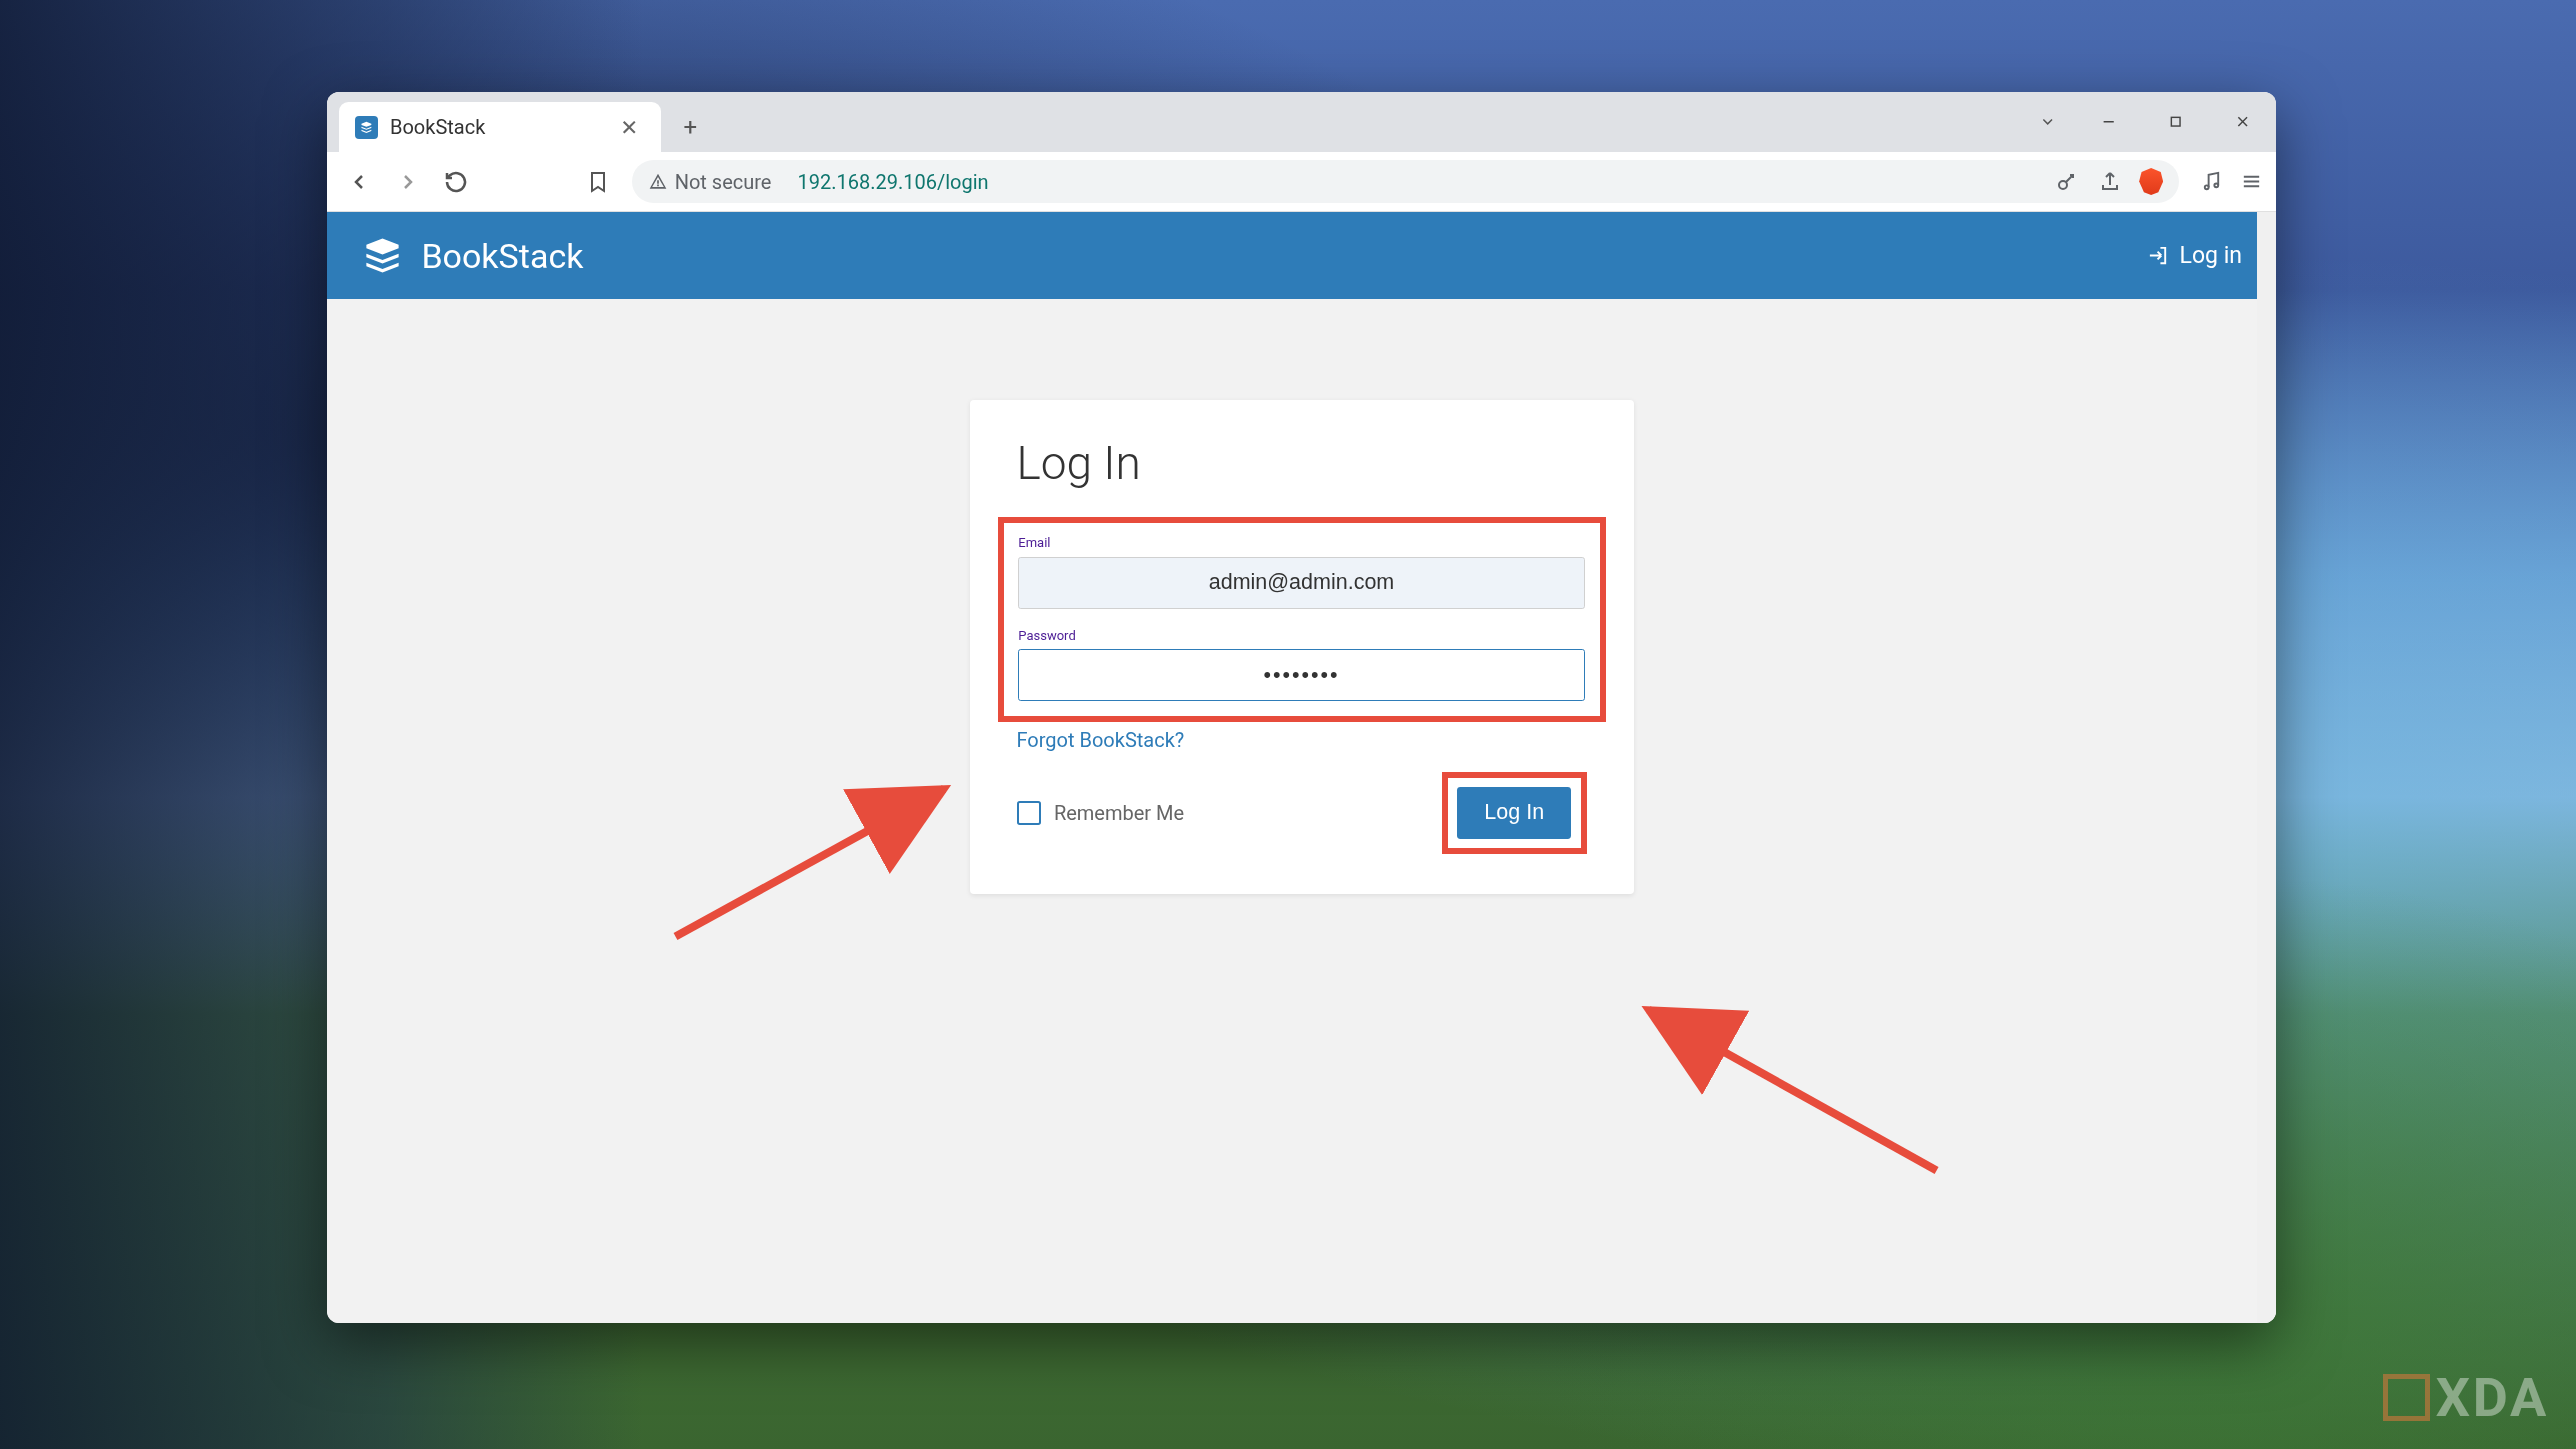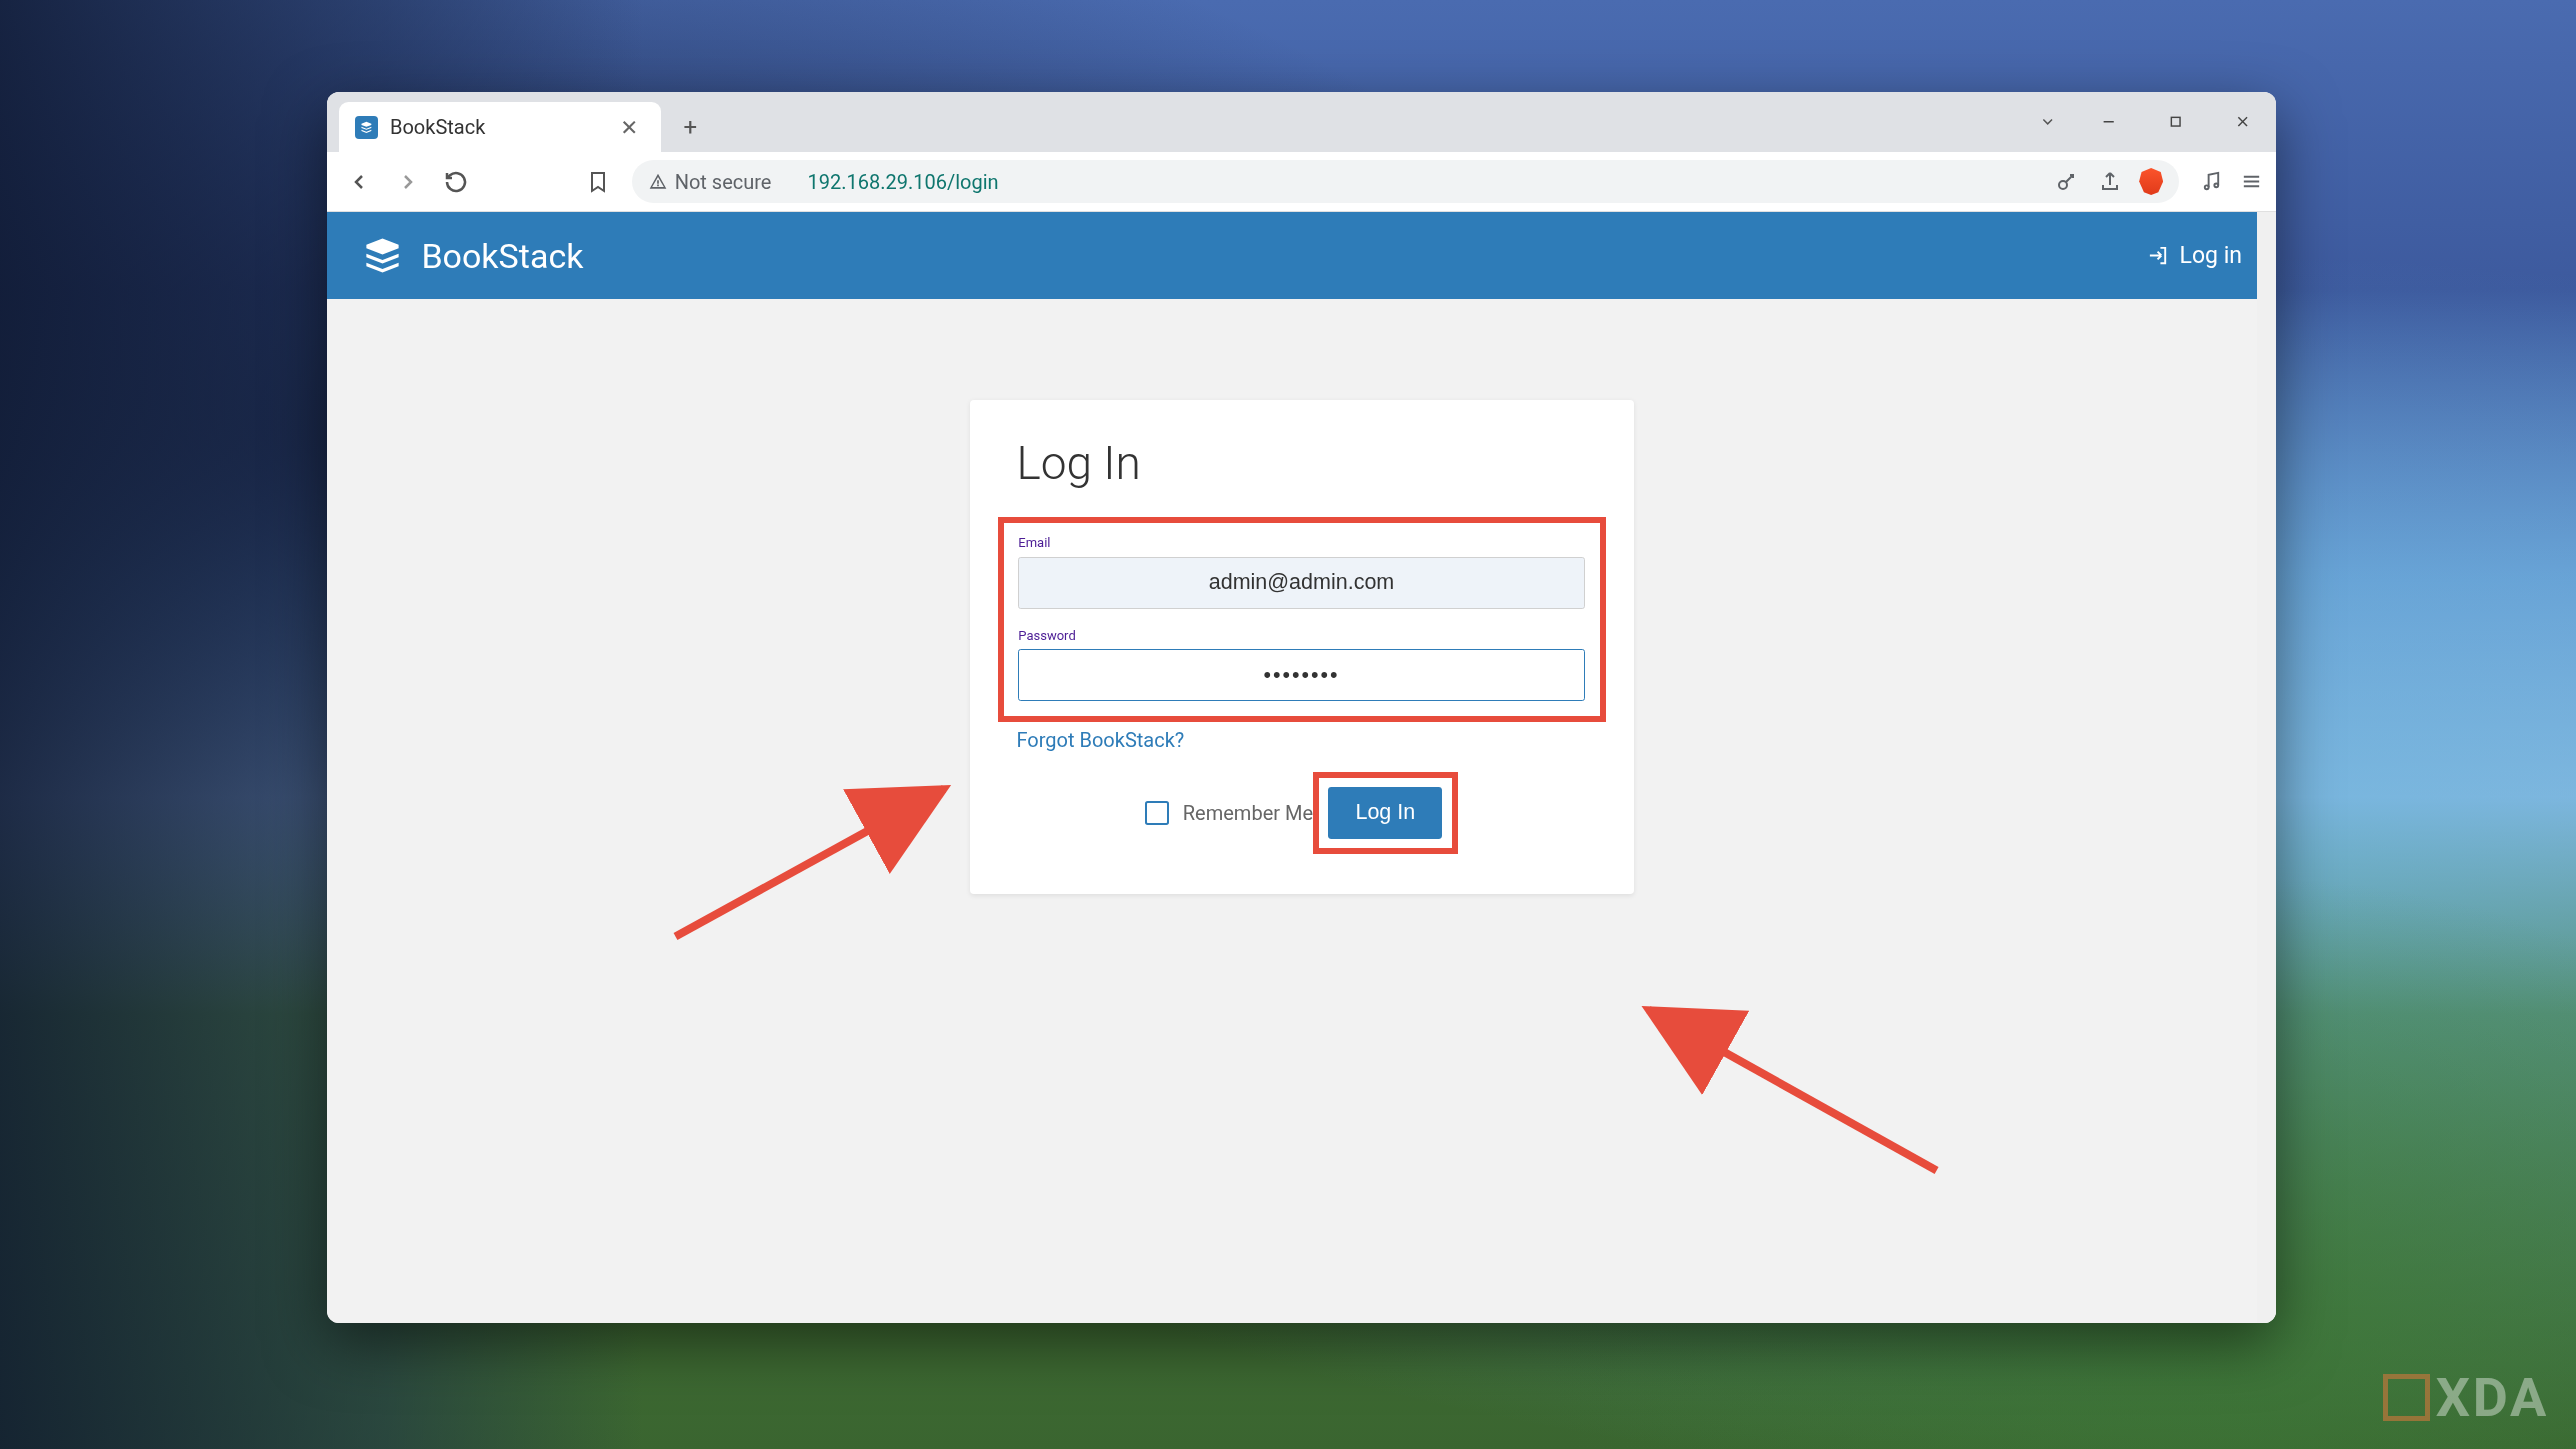--- a/index.html
+++ b/index.html
@@ -113,21 +113,21 @@
     .nav-btn svg { width: 24px; height: 24px; }
     .bookmark-btn { margin-left: 94px; margin-right: 6.7px; }
     .url-box {
       flex: 1;
       height: 43px;
       background: #f1f3f4;
       border-radius: 21.5px;
       display: flex;
       align-items: center;
       padding: 0 16px;
-      gap: 16px;
+      gap: 6px;
     }
     .not-secure { font-size: 20px; color: #5f6368; display:flex;align-items:center;gap:6.7px; }
     .url-text { font-size: 20px; color: #0f766e; margin-left: 20px; }
     .url-right { display: flex; align-items: center; gap: 16px; margin-left: auto; }
     .url-right-icon { width: 27px; height: 27px; display:flex;align-items:center;justify-content:center; color:#5f6368; }
     .brave-icon { 
       width: 24px; height: 27px;
       background: linear-gradient(180deg, #fb542b 0%, #e03a1a 100%);
       clip-path: polygon(50% 0%, 90% 15%, 100% 50%, 80% 90%, 50% 100%, 20% 90%, 0% 50%, 10% 15%);
     }
@@ -186,21 +186,21 @@
       padding: 0 14.8px;
       font-size: 21.5px;
       color: #333;
       border-radius: 2.7px;
       text-align: center;
     }
     .field-input.password { background: #fff; border: 1.3px solid #2e7cb8; letter-spacing: 2px; }
     .forgot-link { font-size: 20px; color: #2e7cb8; display:block; margin-top: 2.7px; margin-bottom: 20px; }
     .form-bottom {
       display: flex;
-      justify-content: center;
+      justify-content: space-between;
       align-items: center;
     }
     .remember { display:flex;align-items:center;gap:13.4px; font-size: 20px; color: #666; }
     .checkbox {
       width: 24px; height: 24px;
       border: 2px solid #2e7cb8;
       border-radius: 2.7px;
     }
     .login-btn {
       background: #2e7cb8;

